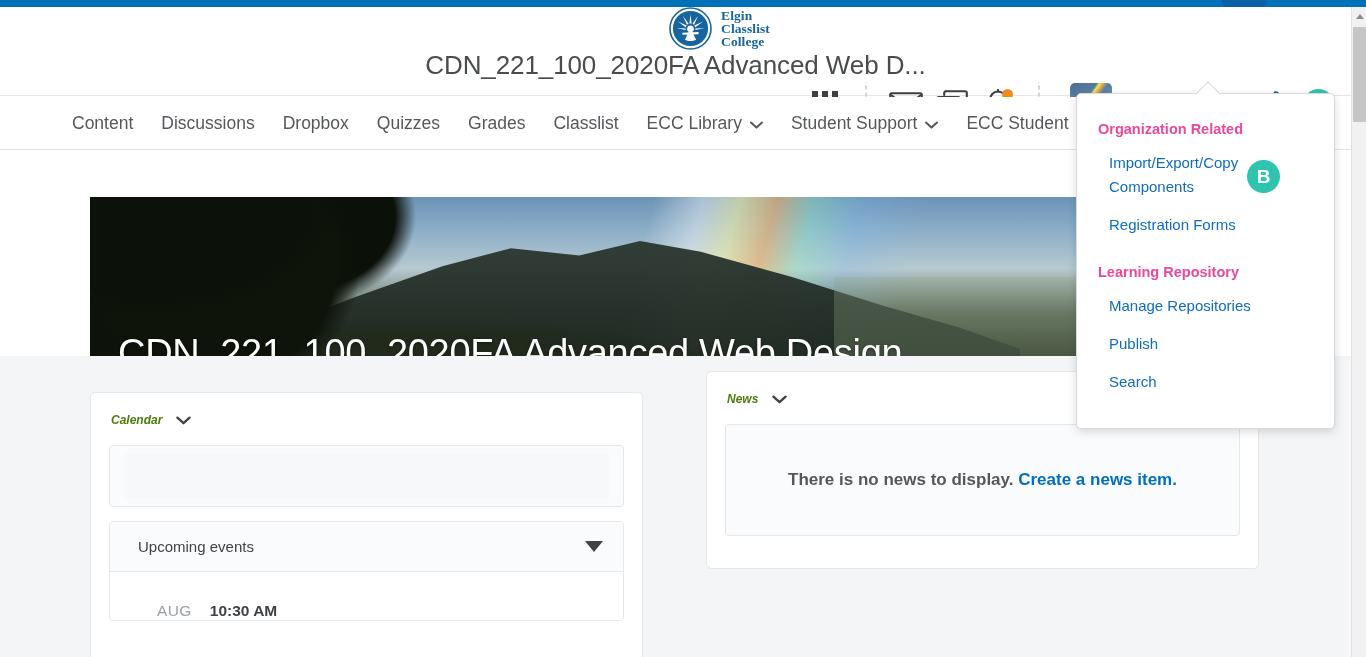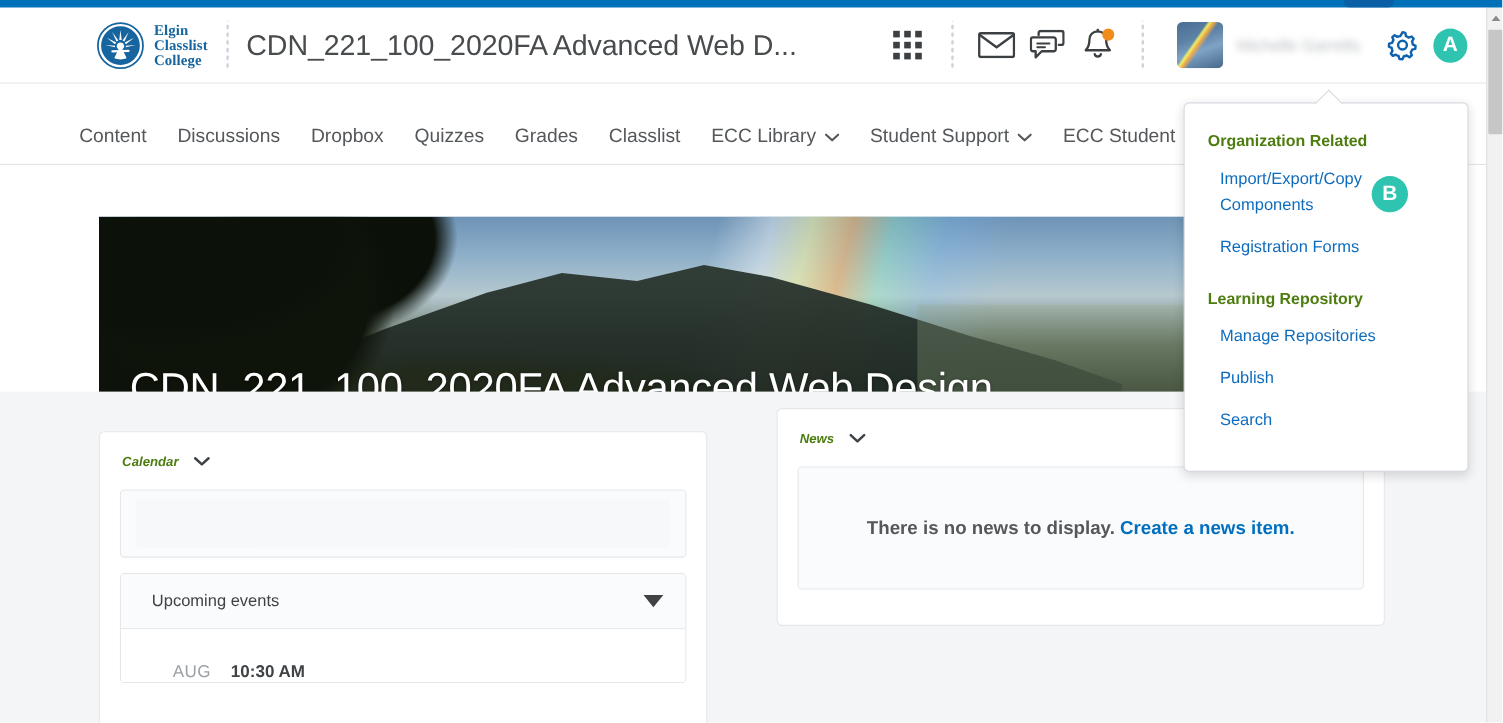--- a/index.html
+++ b/index.html
@@ -34,23 +34,23 @@
     border-left:4px solid transparent; border-right:4px solid transparent;
     border-bottom:5px solid #8a8a8a;
   }
   .scroll-thumb {
     position:absolute; top:20px; left:1px; width:13px; height:95px;
     background:#c6c6c6; border-radius:1px;
   }
 
   
   .header {
-    position:absolute; top:7px; left:0; width:1351px; height:69px;
+    position:absolute; top:7px; left:0; width:1351px; height:89px;
     background:#fff; border-bottom:1px solid #e6e7ea;
-    display:flex; align-items:center;
+    display:flex; align-items:center;flex-direction:column;
   }
   .logo-wrap{ display:flex; align-items:center; margin-left:88px; }
   .logo-mark{ width:43px; height:43px; position:relative; flex:0 0 auto; }
   .logo-text{
     margin-left:9px; color:#16659e; font-family:"Liberation Serif", serif;
     font-size:13.5px; line-height:13.2px; font-weight:700; letter-spacing:.1px;
   }
   .dotsep{
     width:3px; height:45px; margin:0 16px;
     background-image: radial-gradient(#ccd3dd 1.2px, transparent 1.3px);
@@ -194,21 +194,21 @@
     background:#fff; border:1px solid #d6dae0; border-radius:5px;
     box-shadow:0 3px 10px rgba(0,0,0,.14);
     z-index:40;
   }
   .dd-arrow{
     position:absolute; top:-9px; left:122px; width:18px;height:18px;
     background:#fff; border-left:1px solid #d6dae0; border-top:1px solid #d6dae0;
     transform:rotate(45deg);
   }
   .dd-section-title{
-    font-size:14.5px; color:#4d7c0f; font-weight:700;
+    font-size:14.5px; color:#ec4899; font-weight:700;
     padding:0 0 0 21px; margin-top:27px;
   }
   .dd-link{
     display:block; font-size:15px; color:#0f6cbd; text-decoration:none;
     padding:0 21px 0 32px; margin-top:14px; line-height:24px; cursor:pointer;
   }
   .badge-b{
     position:absolute; top:160px; left:1247px; z-index:45;
     width:33px;height:33px;
   }

